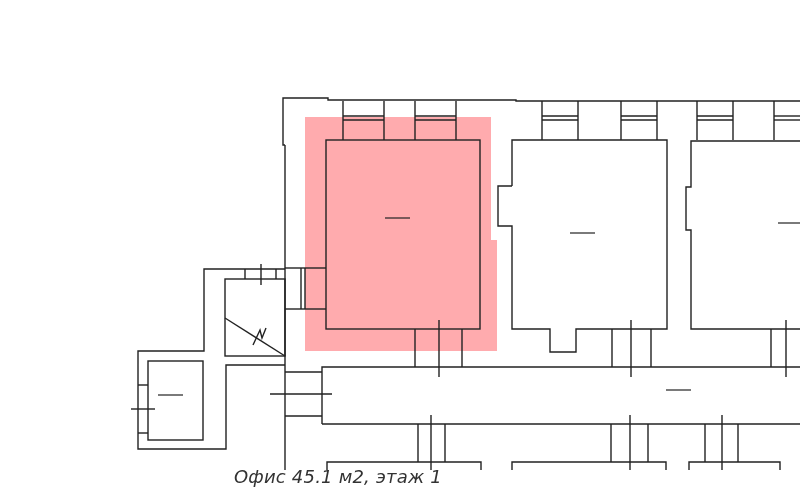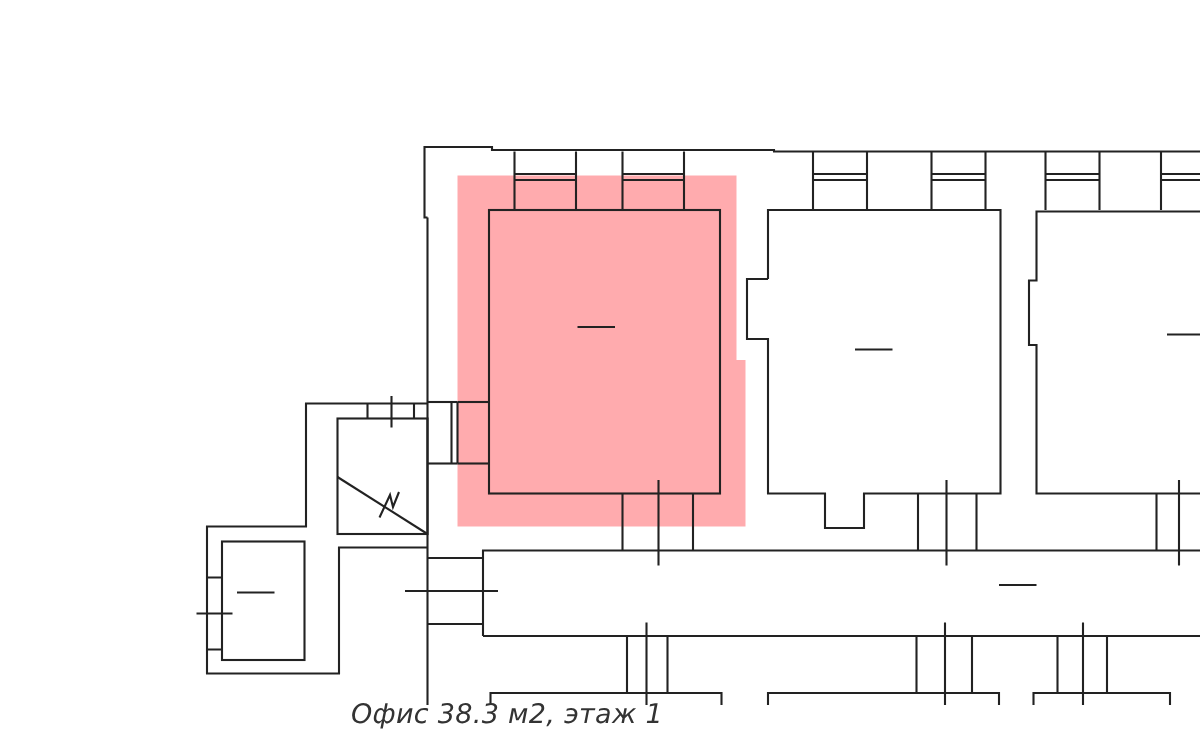--- a/index.html
+++ b/index.html
@@ -112,13 +112,13 @@
 
   <g>
     <line class="label-dash" x1="385" y1="218" x2="410" y2="218"></line>
     <line class="label-dash" x1="570" y1="233" x2="595" y2="233"></line>
     <line class="label-dash" x1="778" y1="223" x2="800" y2="223"></line>
     <line class="label-dash" x1="158" y1="395" x2="183" y2="395"></line>
     <line class="label-dash" x1="666" y1="390" x2="691" y2="390"></line>
   </g>
 </svg>
 
-<div class="caption">Офис 38.3 м2, этаж 1</div>
+<div class="caption">Офис 45.1 м2, этаж 1</div>
 
 </body></html>

